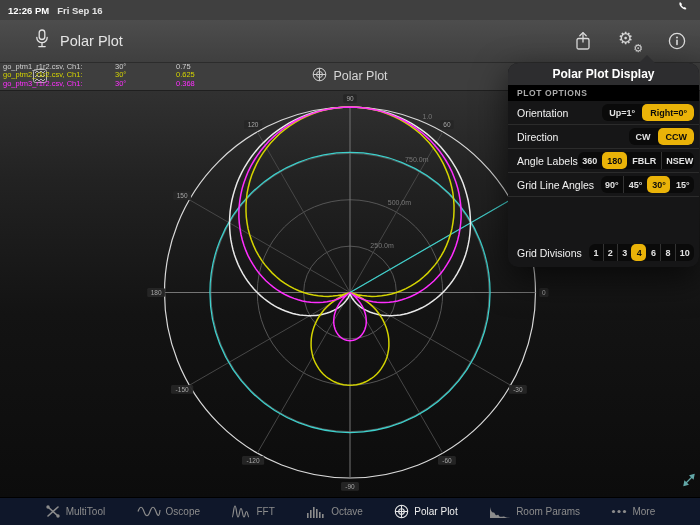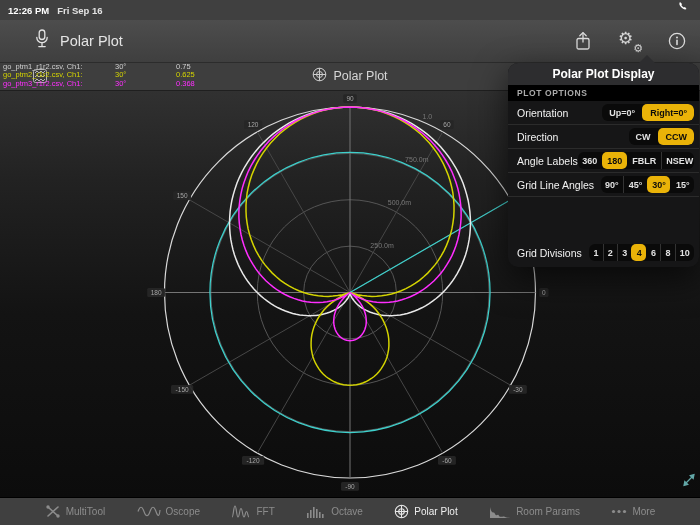--- a/index.html
+++ b/index.html
@@ -60,21 +60,21 @@
   .opt-label{font-size:10.5px;color:#f2f2f2;white-space:nowrap;}
   .seg-group{display:flex;background:#0a0a0a;border-radius:6px;overflow:hidden;align-items:stretch;}
   .seg{font-size:9px;font-weight:bold;color:#e2e2e2;padding:3.5px 7px;white-space:nowrap;
     border-left:1px solid #333;display:flex;align-items:center;cursor:default;}
   .seg:first-child{border-left:none;}
   .seg.m{padding:3.5px 4.5px;}
   .seg.t{padding:3.5px 4.2px;}
   .seg.sel{background:#eab308;color:#0c0c0c;border-radius:5px;border-left-color:transparent;}
   .seg.sel + .seg{border-left-color:transparent;}
   
-  .tabbar{position:absolute;bottom:0;left:0;width:700px;height:28px;background:#404040;
+  .tabbar{position:absolute;bottom:0;left:0;width:700px;height:28px;background:#0f172a;
     border-top:1px solid #000;display:flex;align-items:center;justify-content:space-around;
     padding:0 29px;box-sizing:border-box;z-index:5;}
   .tab{display:flex;align-items:center;gap:5px;color:#8c8c8c;font-size:10px;cursor:default;}
   .tab.sel{color:#efefef;}
   .tab-icon{display:flex;align-items:center;}
 </style>
 </head>
 <body>
 
 <div class="statusbar">
@@ -258,21 +258,21 @@
 </div>
 
 <div class="popover">
   <div class="pop-arrow"></div>
   <div class="pop-header">Polar Plot Display</div>
   <div class="pop-section">PLOT OPTIONS</div>
   <div id="pop-rows">
       <div class="option-row">
         <span class="opt-label">Orientation</span>
         <div class="seg-group">
-          <span class="seg ">Up=0°</span>
+          <span class="seg ">Up=1°</span>
           <span class="seg  sel">Right=0°</span>
         </div>
       </div>
       <div class="option-row">
         <span class="opt-label">Direction</span>
         <div class="seg-group">
           <span class="seg ">CW</span>
           <span class="seg  sel">CCW</span>
         </div>
       </div>

